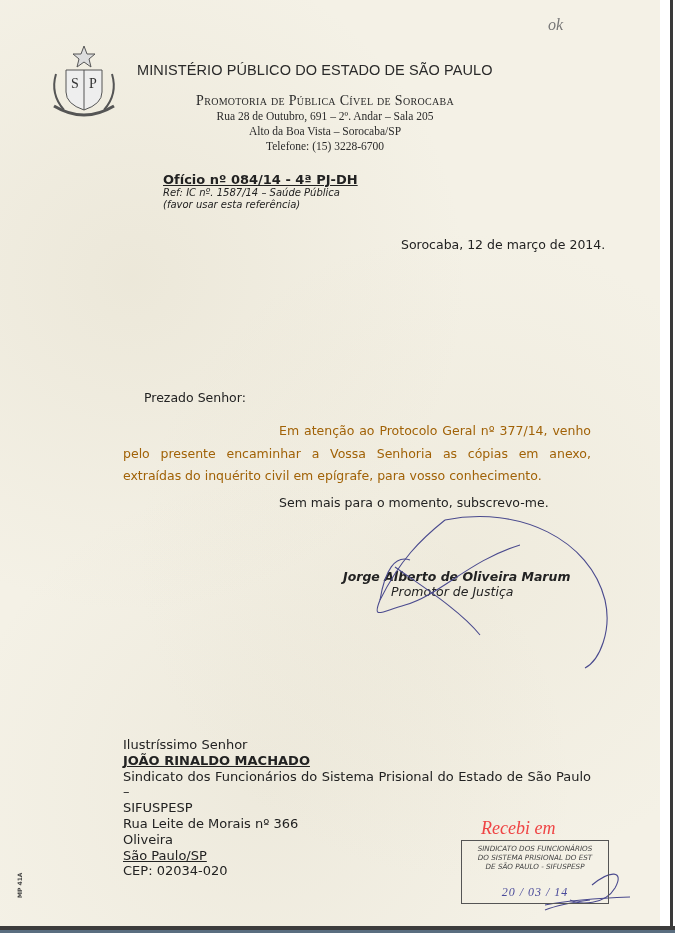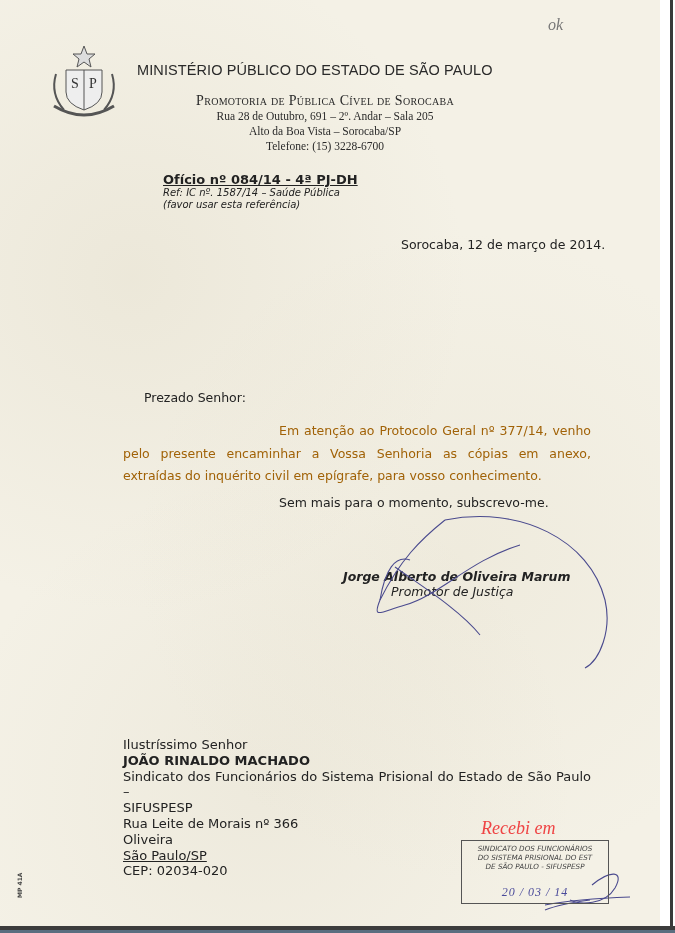--- a/index.html
+++ b/index.html
@@ -46,21 +46,21 @@
   .body .p1 { text-indent: 156px; }
   .closing { position: absolute; left: 279px; top: 495px; font-size: 12.5px; color: #222; }
 
   .signer { position: absolute; left: 343px; top: 569px; color: #222; }
   .signer .name { font-size: 12.5px; font-weight: bold; font-style: italic; }
   .signer .role { font-size: 12.5px; font-style: italic; margin-left: 48px; line-height: 16px; }
 
   .signature-svg { position: absolute; left: 0; top: 0; width: 675px; height: 933px; pointer-events: none; }
 
   .recipient { position: absolute; left: 123px; top: 737px; width: 468px; font-size: 13px; line-height: 15.8px; color: #222; }
-  .recipient .bold { font-weight: bold; }
+  .recipient .bold { font-weight: bold; text-decoration: underline; }
   .recipient .justify { text-align: justify; text-align-last: justify; }
   .recipient .u { text-decoration: underline; }
 
   .stamp {
     position: absolute; left: 461px; top: 840px; width: 148px; height: 64px;
     border: 1.3px solid #555; font-family: "DejaVu Sans", sans-serif; font-size: 7.2px;
     font-style: italic; color: #444; text-align: center; line-height: 9px; padding-top: 3px; box-sizing: border-box;
   }
   .stamp .date-line { font-family: "Liberation Serif", serif; font-style: italic; color: #4a4a9a; font-size: 12px; margin-top: 17px; letter-spacing: 1px; }
 

